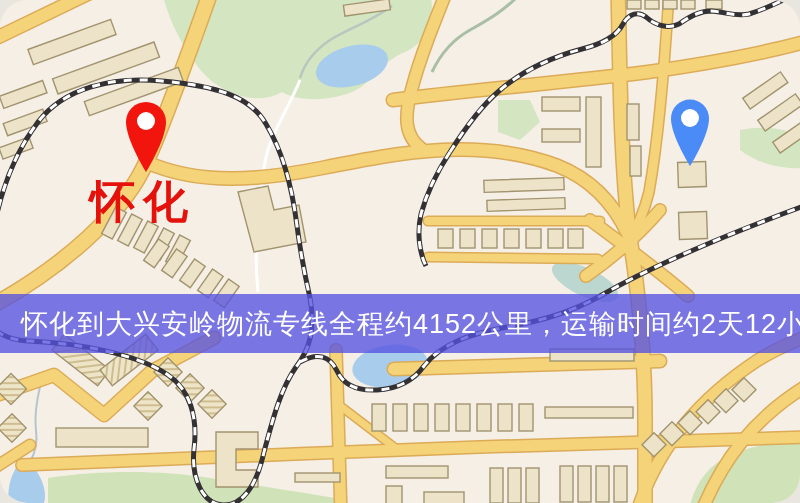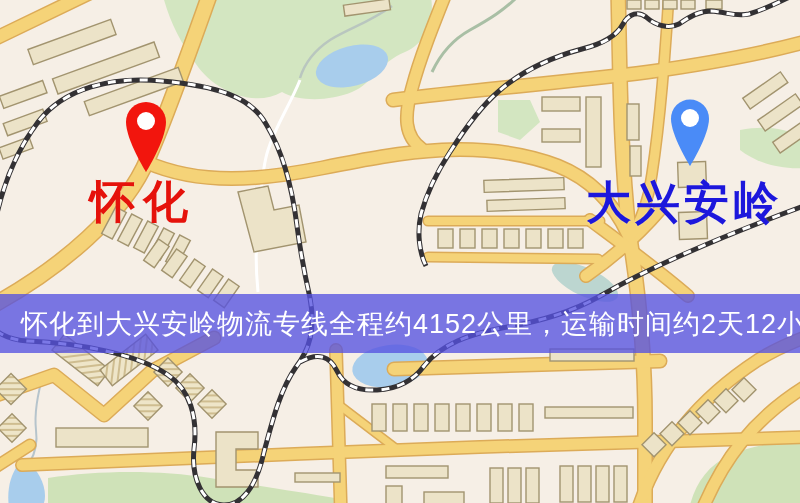--- a/index.html
+++ b/index.html
@@ -1,19 +1,20 @@
 <!DOCTYPE html>
 <html><head>
 <meta charset="utf-8">
 <style>
   html,body{margin:0;padding:0;background:#e9e6df;}
   #stage{
     position:relative;width:800px;height:503px;overflow:hidden;
     font-family:"Liberation Sans","DejaVu Sans",sans-serif;
     background:#f6efe6;
+    border-radius:28px;
   }
   #map-svg{position:absolute;left:0;top:0;width:800px;height:503px;display:block;}
 
   
   .roads-casing use{fill:none;stroke:#dcab58;stroke-linecap:round;stroke-linejoin:round;}
   .roads-fill   use{fill:none;stroke:#f5d378;stroke-linecap:round;stroke-linejoin:round;}
   
   .rail-base use{fill:none;stroke:#333134;stroke-width:5px;stroke-linecap:butt;}
   .rail-dash use{fill:none;stroke:#ffffff;stroke-width:3px;stroke-dasharray:8 8;}
   
@@ -252,19 +253,18 @@
   <svg class="pin" style="left:118px;top:100px" width="56" height="74" viewBox="0 0 56 74">
     <path class="pin-body" fill="#f2150d" d="M28,72 C28,72 8,40 8,22 A20,20 0 1 1 48,22 C48,40 28,72 28,72 Z"></path>
     <circle cx="28" cy="21" r="9" fill="#ffffff"></circle>
   </svg>
   <svg class="pin" style="left:664px;top:98px" width="52" height="70" viewBox="0 0 52 70">
     <path class="pin-body" fill="#4a8bf7" d="M26,68 C26,68 7,38 7,20.5 A19,19 0 1 1 45,20.5 C45,38 26,68 26,68 Z"></path>
     <circle cx="26" cy="20" r="9" fill="#ffffff"></circle>
   </svg>
 
   <div class="city-label" id="origin-label" style="color: rgb(229, 18, 11);">怀化</div>
-  <div class="city-label" id="destination-label" style="color: rgb(28, 23, 220);">大兴安岭</div>
 
   <div id="info-banner">
     <span style="color: rgb(255, 255, 255);">怀化到大兴安岭物流专线全程约4152公里，运输时间约2天12小时.</span>
   </div>
 
 </div>
 
 </body></html>

